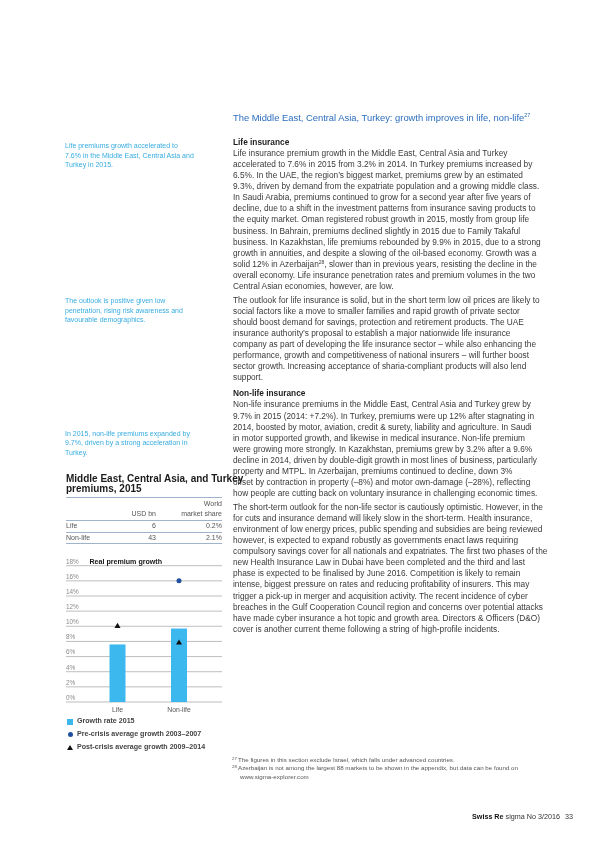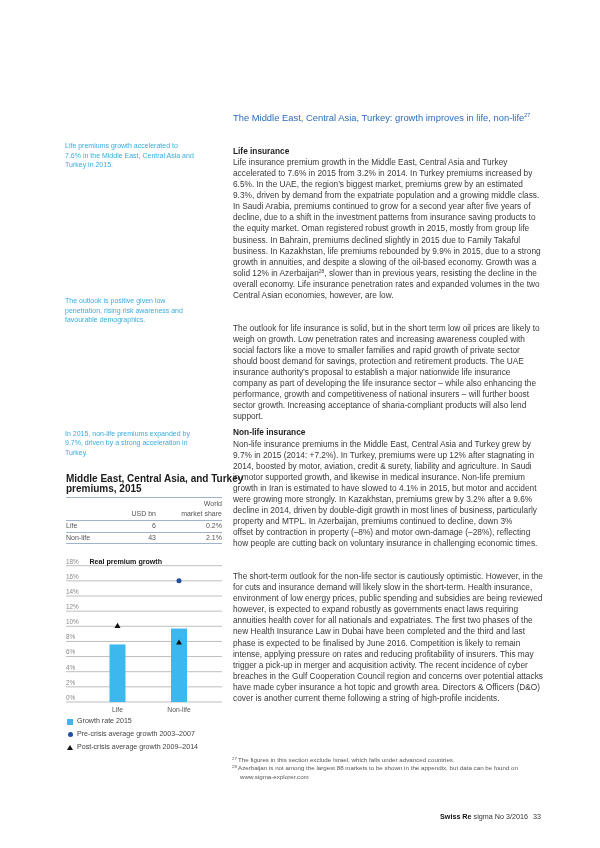--- a/index.html
+++ b/index.html
@@ -13,25 +13,25 @@
   .ln { white-space:nowrap; }
   .sup { font-size:5px; vertical-align:3px; line-height:0; }
 
   .title {
     position:absolute; left:233px; top:111px;
     font-size:9.4px; line-height:13px; color:var(--accent); white-space:nowrap;
   }
   .title .sup { font-size:5.4px; vertical-align:3.6px; }
 
   .main {
-    position:absolute; left:233px; top:146px; width:340px;
+    position:absolute; left:233px; top:137px; width:340px;
     font-size:8.3px; line-height:11.07px; color:#3a3a3a;
   }
   .main .heading { font-weight:bold; color:#1c1c1c; white-space:nowrap; }
-  .main .para + .para { margin-top:22px; }
+  .main .para + .para { margin-top:3px; }
   .main .para + .heading { margin-top:5px; }
 
   .note {
     position:absolute; left:65px; width:162px;
     font-size:7px; line-height:9.4px; color:var(--note);
   }
 
   .ptable { position:absolute; left:66px; top:474px; width:156px; font-size:7px; color:#555; }
   .ptable .t-title { font-weight:bold; font-size:10px; line-height:10px; color:#1a1a1a; height:20px; margin-bottom:2.7px; white-space:nowrap; }
   .ptable table { width:156px; border-collapse:collapse; table-layout:fixed; }
@@ -42,32 +42,32 @@
   .ptable thead tr.h2 { border-bottom:0.8px solid #9fb3cc; }
   .ptable tbody tr { border-bottom:0.8px solid #9fb3cc; }
   .ptable tbody td { line-height:10.5px; }
   .ptable .c1 { width:50px; text-align:left; }
   .ptable .c2 { width:40px; text-align:right; }
   .ptable .c3 { width:66px; text-align:right; }
 
   #chart-svg { position:absolute; left:50px; top:550px; width:180px; height:170px; overflow:visible; }
   #chart-svg text { font-family:"Liberation Sans", sans-serif; }
 
-  .legend { position:absolute; left:67px; top:715px; font-size:7.1px; color:#444; }
+  .legend { position:absolute; left:67px; top:715px; font-size:7.1px; color:#444;font-weight:bold; }
   .legend-item { height:13px; line-height:13px; display:flex; align-items:center; white-space:nowrap; }
   .mk { margin-right:4px; flex:none; }
   .mk-square { width:6px; height:6px; background:var(--bar); }
   .mk-circle { width:5px; height:5px; border-radius:50%; background:var(--dot); margin-left:0.5px; margin-right:4.5px; }
   .mk-triangle { width:0; height:0; border-left:3px solid transparent; border-right:3px solid transparent; border-bottom:5.5px solid var(--tri); }
 
   .footnotes { position:absolute; left:232px; top:755.5px; font-size:6.2px; line-height:8.8px; color:#555; }
   .fn-num { display:inline-block; width:6px; font-size:4.4px; vertical-align:2px; line-height:0; }
   .fn-link { padding-left:8px; color:#555; text-decoration:none; display:block; }
 
-  .footer { position:absolute; left:440px; top:812px; width:110px; font-size:7.2px; line-height:10px; white-space:nowrap; color:#333; }
+  .footer { position:absolute; left:472px; top:812px; width:110px; font-size:7.2px; line-height:10px; white-space:nowrap; color:#333; }
   .footer .pub { font-weight:bold; color:#111; }
   .footer .pg { position:absolute; left:93px; top:0; }
 </style>
 </head>
 <body>
 
 <div class="title"><span>The Middle East, Central Asia, Turkey: growth improves in life, non-life</span><span class="sup">27</span></div>
 
 <div class="main">
   <div class="heading">Life insurance</div>
@@ -76,56 +76,54 @@
       <div class="ln">accelerated to 7.6% in 2015 from 3.2% in 2014. In Turkey premiums increased by</div>
       <div class="ln">6.5%. In the UAE, the region’s biggest market, premiums grew by an estimated</div>
       <div class="ln">9.3%, driven by demand from the expatriate population and a growing middle class.</div>
       <div class="ln">In Saudi Arabia, premiums continued to grow for a second year after five years of</div>
       <div class="ln">decline, due to a shift in the investment patterns from insurance saving products to</div>
       <div class="ln">the equity market. Oman registered robust growth in 2015, mostly from group life</div>
       <div class="ln">business. In Bahrain, premiums declined slightly in 2015 due to Family Takaful</div>
       <div class="ln">business. In Kazakhstan, life premiums rebounded by 9.9% in 2015, due to a strong</div>
       <div class="ln">growth in annuities, and despite a slowing of the oil-based economy. Growth was a</div>
       <div class="ln"><span>solid 12% in Azerbaijan</span><span class="sup">28</span><span>, slower than in previous years, resisting the decline in the</span></div>
-      <div class="ln">overall economy. Life insurance penetration rates and expanded volumes in the two</div>
+      <div class="ln">overall economy. Life insurance penetration rates and premium volumes in the two</div>
       <div class="ln">Central Asian economies, however, are low.</div>
     </div>
   <div class="para">
       <div class="ln">The outlook for life insurance is solid, but in the short term low oil prices are likely to</div>
-      <div class="ln">weigh on growth. Low penetration rates and increasing awareness coupled with</div>
       <div class="ln">social factors like a move to smaller families and rapid growth of private sector</div>
       <div class="ln">should boost demand for savings, protection and retirement products. The UAE</div>
       <div class="ln">insurance authority’s proposal to establish a major nationwide life insurance</div>
       <div class="ln">company as part of developing the life insurance sector – while also enhancing the</div>
       <div class="ln">performance, growth and competitiveness of national insurers – will further boost</div>
       <div class="ln">sector growth. Increasing acceptance of sharia-compliant products will also lend</div>
       <div class="ln">support.</div>
     </div>
   <div class="heading">Non-life insurance</div>
   <div class="para">
       <div class="ln">Non-life insurance premiums in the Middle East, Central Asia and Turkey grew by</div>
       <div class="ln">9.7% in 2015 (2014: +7.2%). In Turkey, premiums were up 12% after stagnating in</div>
       <div class="ln">2014, boosted by motor, aviation, credit &amp; surety, liability and agriculture. In Saudi</div>
       <div class="ln">in motor supported growth, and likewise in medical insurance. Non-life premium</div>
-      <div class="ln">growth in Iran is estimated to have slowed to 4.1% in 2015, but motor and accident</div>
       <div class="ln">were growing more strongly. In Kazakhstan, premiums grew by 3.2% after a 9.6%</div>
       <div class="ln">decline in 2014, driven by double-digit growth in most lines of business, particularly</div>
       <div class="ln">property and MTPL. In Azerbaijan, premiums continued to decline, down 3%</div>
       <div class="ln">offset by contraction in property (–8%) and motor own-damage (–28%), reflecting</div>
       <div class="ln">how people are cutting back on voluntary insurance in challenging economic times.</div>
     </div>
   <div class="para">
       <div class="ln">The short-term outlook for the non-life sector is cautiously optimistic. However, in the</div>
       <div class="ln">for cuts and insurance demand will likely slow in the short-term. Health insurance,</div>
       <div class="ln">environment of low energy prices, public spending and subsidies are being reviewed</div>
       <div class="ln">however, is expected to expand robustly as governments enact laws requiring</div>
-      <div class="ln">annuities health cover for all nationals and expatriates. The first two phases of the</div>
+      <div class="ln">compulsory savings cover for all nationals and expatriates. The first two phases of the</div>
       <div class="ln">new Health Insurance Law in Dubai have been completed and the third and last</div>
       <div class="ln">phase is expected to be finalised by June 2016. Competition is likely to remain</div>
-      <div class="ln">intense, applying pressure on rates and reducing profitability of insurers. This may</div>
+      <div class="ln">intense, biggest pressure on rates and reducing profitability of insurers. This may</div>
       <div class="ln">trigger a pick-up in merger and acquisition activity. The recent incidence of cyber</div>
       <div class="ln">breaches in the Gulf Cooperation Council region and concerns over potential attacks</div>
       <div class="ln">have made cyber insurance a hot topic and growth area. Directors &amp; Officers (D&amp;O)</div>
       <div class="ln">cover is another current theme following a string of high-profile incidents.</div>
     </div>
 </div>
 
 <div class="note" style="top:141.3px">
     <div class="ln">Life premiums growth accelerated to</div>
     <div class="ln">7.6% in the Middle East, Central Asia and</div>

